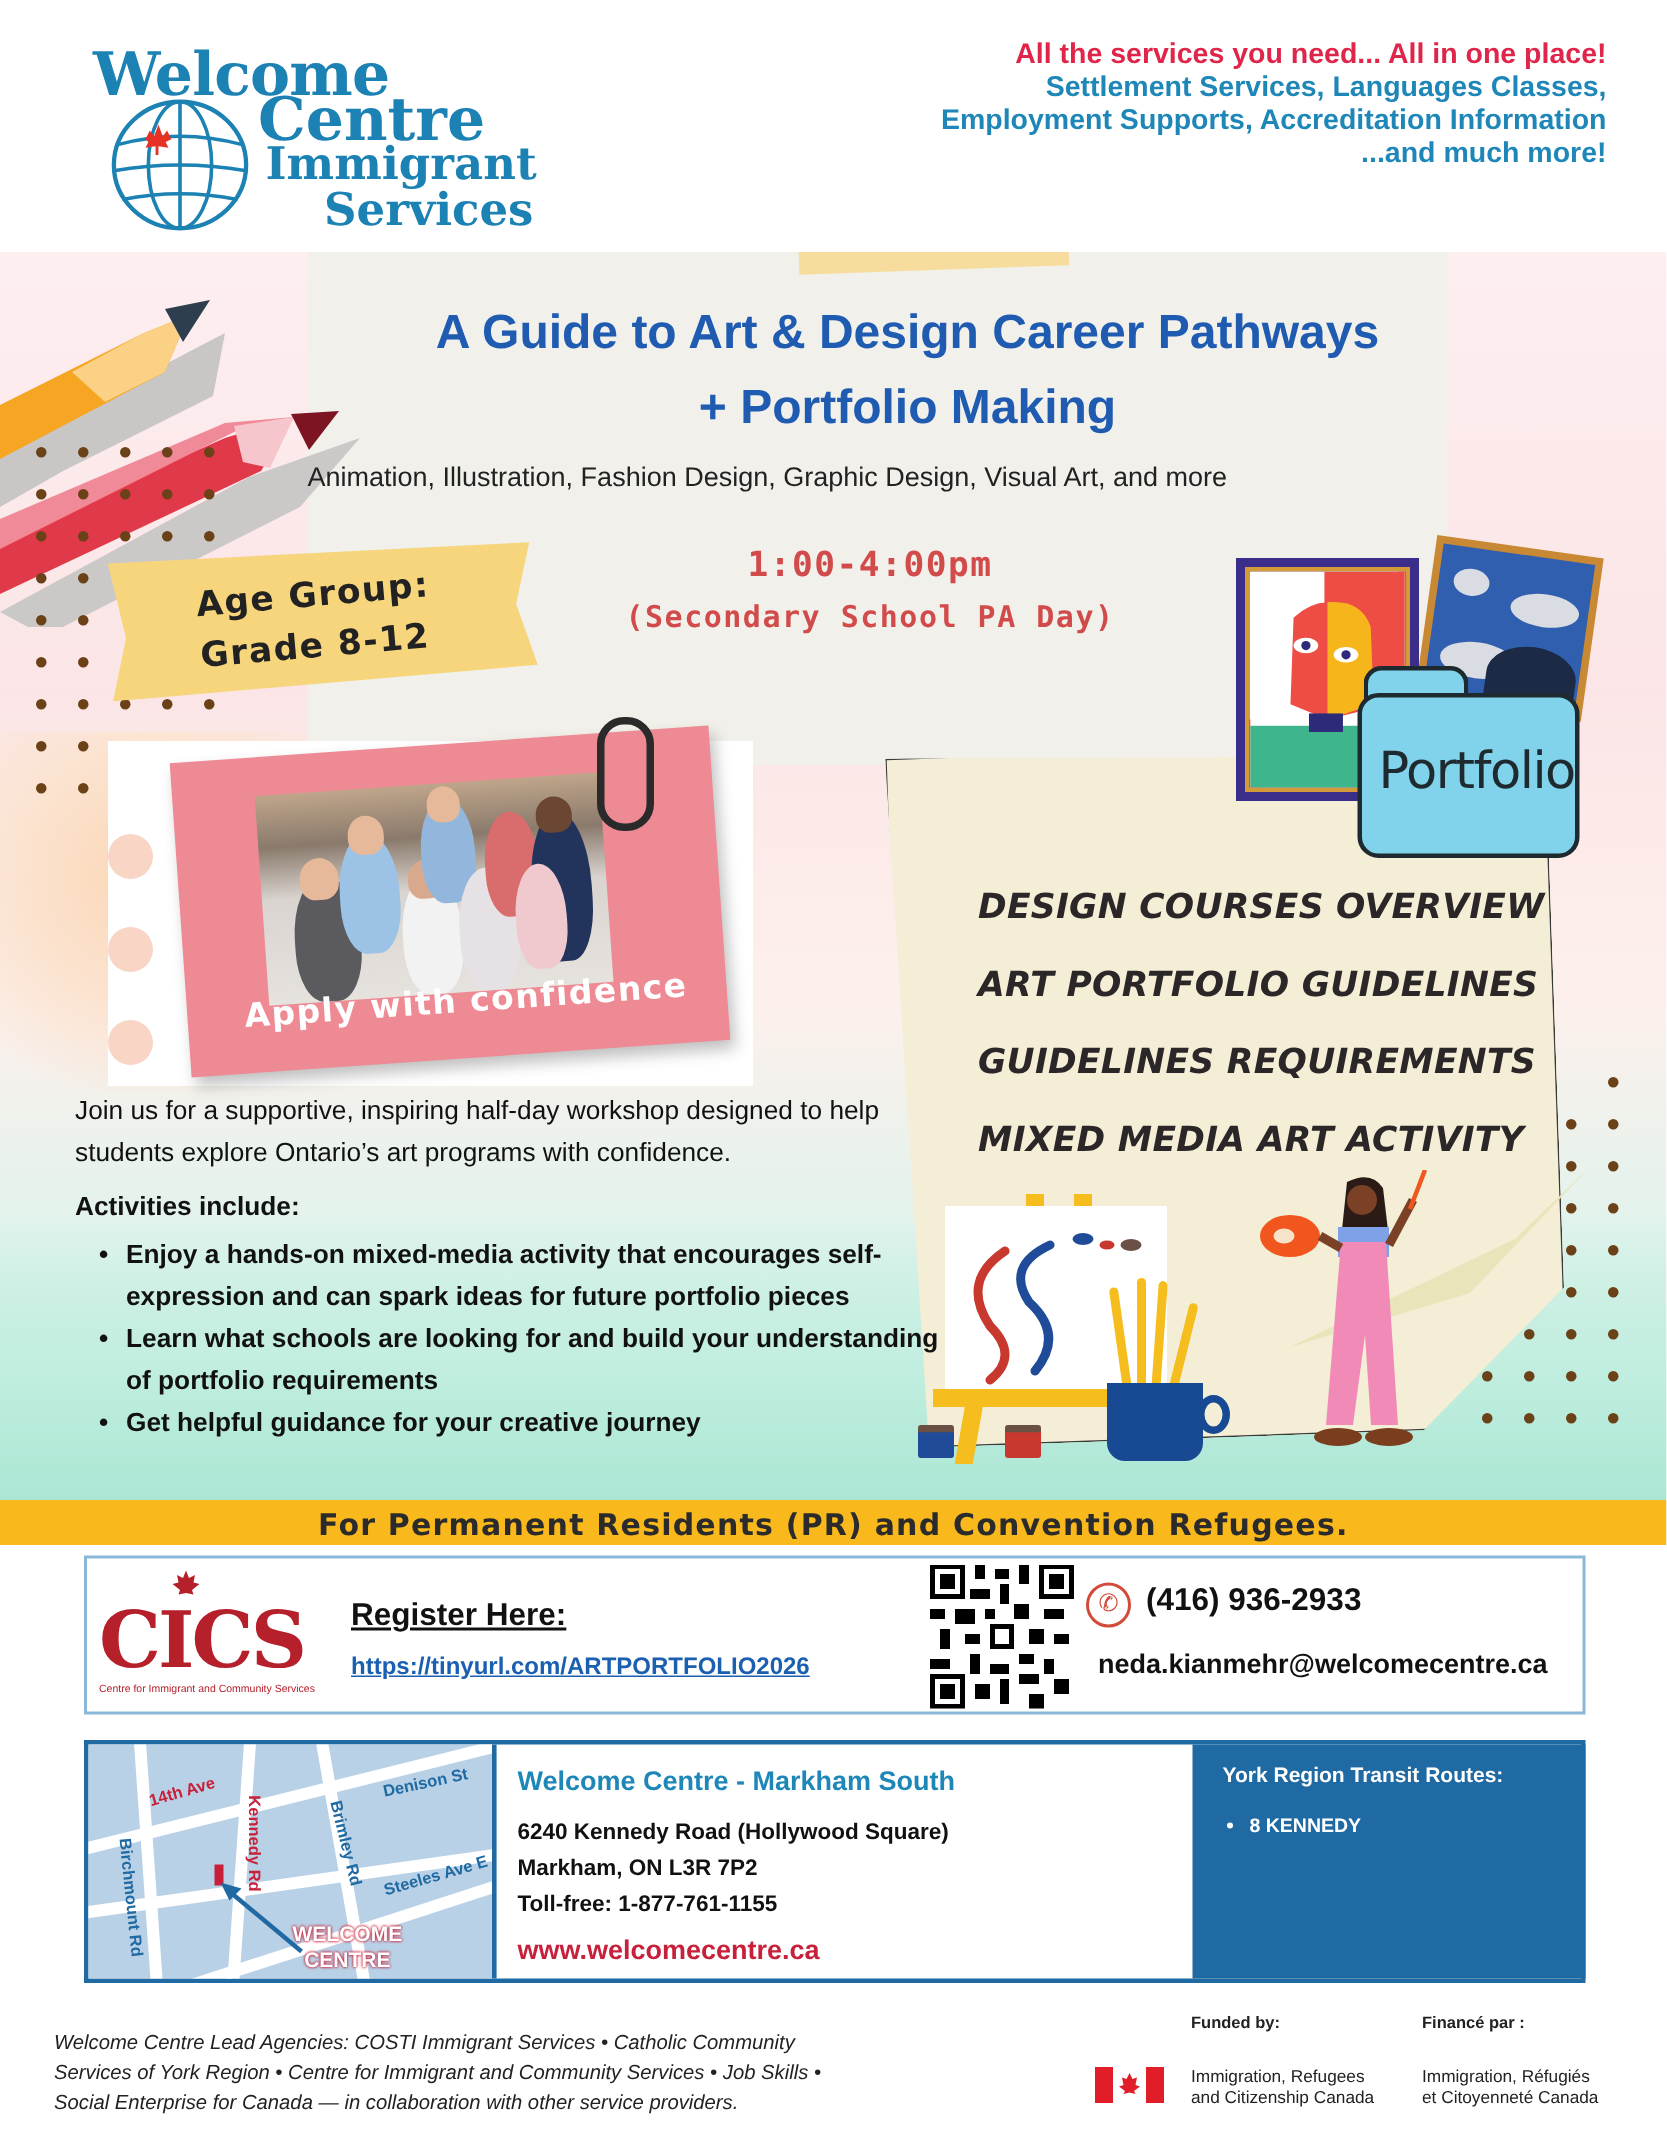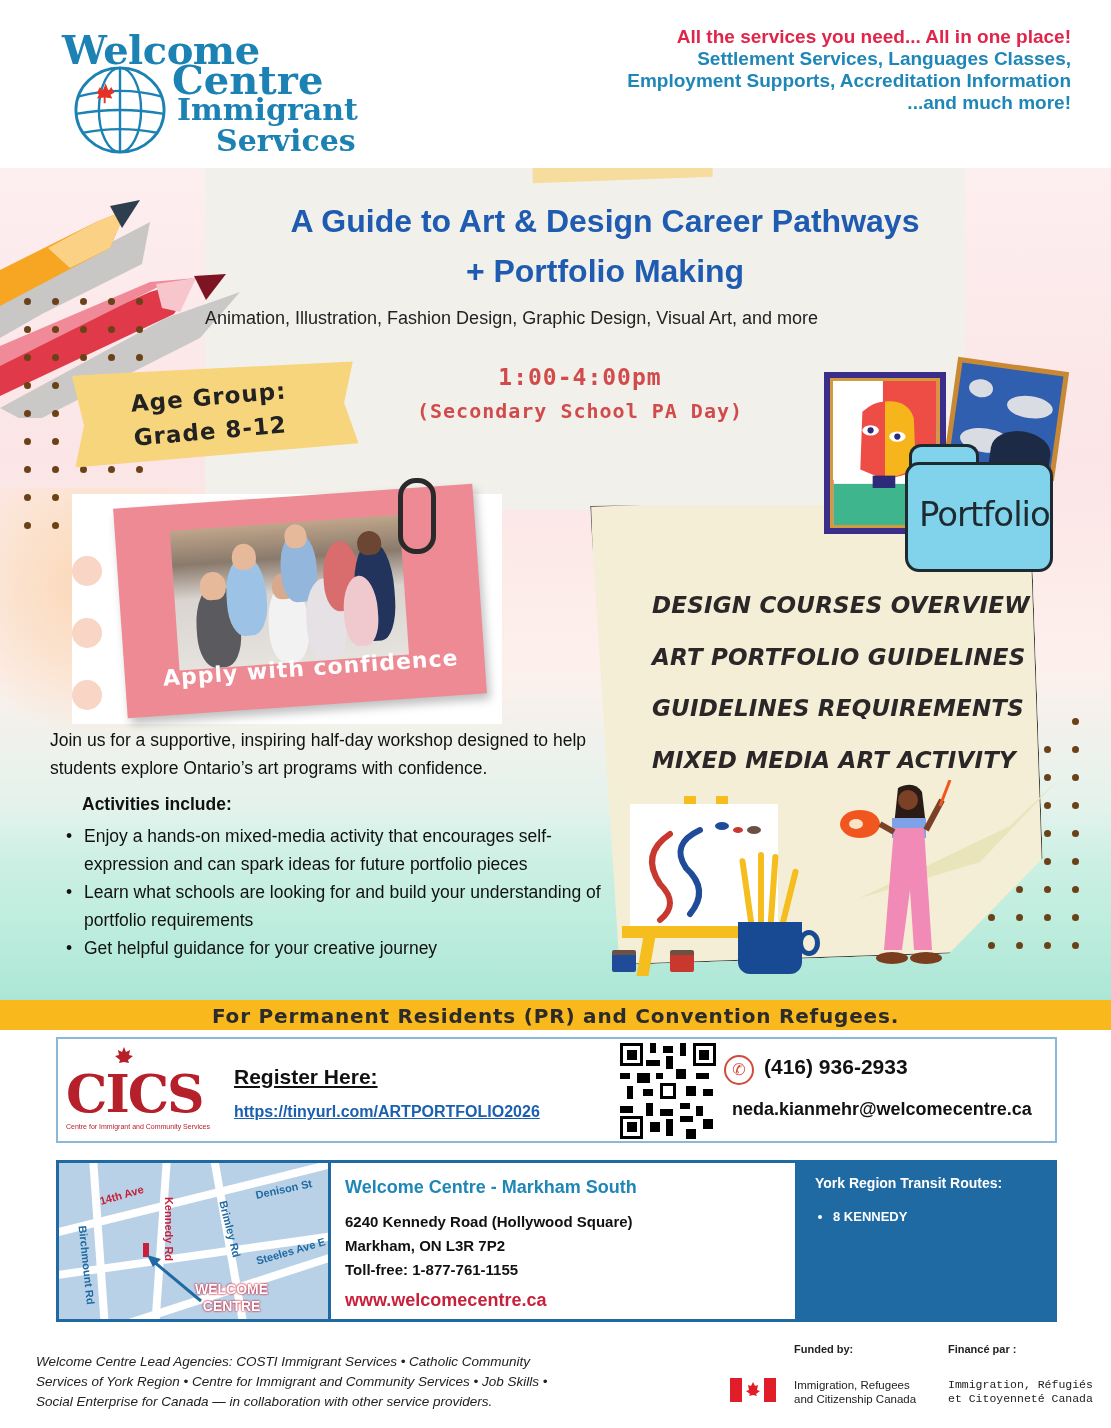--- a/index.html
+++ b/index.html
@@ -64,23 +64,23 @@
   .frame2 { position: absolute; left: 950px; top: 196px; width: 112px; height: 110px; background: #c88834; padding: 5px; transform: rotate(8deg); }
   .frame2 .inner { width: 100%; height: 100%; background: #2f5fae; position: relative; }
   .cloud { position: absolute; background: #d9dce3; border-radius: 50%; }
   .folder { position: absolute; left: 905px; top: 276px; width: 150px; height: 128px; }
   .folder-body { position: absolute; left: 0; top: 18px; width: 148px; height: 110px; background: #80d3ea; border: 3px solid #1e2a30; border-radius: 14px; }
   .folder-tab { position: absolute; left: 4px; top: 0px; width: 70px; height: 30px; background: #80d3ea; border: 3px solid #1e2a30; border-bottom: none; border-radius: 12px 12px 0 0; }
   .folder-label { position: absolute; left: 14px; top: 50px; font-family: "DejaVu Sans", sans-serif; font-size: 34px; color: #1e2a30; letter-spacing: -1px; font-weight: normal; }
 
   
   .intro { position: absolute; left: 50px; top: 558px; width: 570px; color: #111; font-size: 17.5px; line-height: 28px; }
-  .activities-h { position: absolute; left: 50px; top: 626px; color: #111; font-weight: bold; font-size: 17.5px; margin-left: 32px; }
+  .activities-h { position: absolute; left: 50px; top: 626px; color: #111; font-weight: bold; font-size: 17.5px; }
   .activities { position: absolute; left: 66px; top: 654px; width: 560px; list-style: none; }
-  .activities li { position: relative; padding-left: 18px; color: #111; font-size: 17.5px; line-height: 28px; }
+  .activities li { position: relative; padding-left: 18px; color: #111; font-size: 17.5px; line-height: 28px; font-weight: bold; }
   .activities li::before { content: "\2022"; position: absolute; left: 0; top: 0; }
 
   
   .easel-canvas { position: absolute; left: 630px; top: 636px; width: 148px; height: 126px; background: #fff; }
   .easel-leg { position: absolute; background: #f5bd1d; }
   .cup { position: absolute; left: 738px; top: 754px; width: 64px; height: 52px; background: #184a94; border-radius: 0 0 12px 12px; }
   .cup-handle { position: absolute; left: 798px; top: 762px; width: 22px; height: 26px; border: 5px solid #184a94; border-radius: 50%; }
   .brush { position: absolute; width: 6px; background: #f5bd1d; border-radius: 3px; }
   .paint-pot { position: absolute; width: 24px; height: 22px; border-radius: 2px; }
   .artist { position: absolute; left: 840px; top: 612px; width: 130px; height: 200px; }
@@ -112,21 +112,21 @@
   .transit { position: absolute; left: 736px; top: 0; width: 262px; height: 156px; background: #1f6aa3; padding: 12px 20px; color: #fff; }
   .transit .th { font-weight: bold; font-size: 14px; margin-bottom: 18px; }
   .transit li { font-weight: bold; font-size: 13px; margin-left: 18px; }
 
   
   .footer-l { position: absolute; left: 36px; top: 1352px; width: 540px; color: #222; font-style: italic; font-size: 13.5px; line-height: 20px; }
   .funded { position: absolute; left: 794px; top: 1343px; font-size: 11px; color: #222; font-weight: bold; }
   .finance { position: absolute; left: 948px; top: 1343px; font-size: 11px; color: #222; font-weight: bold; }
   .flag { position: absolute; left: 730px; top: 1378px; width: 46px; height: 24px; }
   .ircc-en { position: absolute; left: 794px; top: 1378px; font-size: 11.5px; line-height: 14px; color: #222; }
-  .ircc-fr { position: absolute; left: 948px; top: 1378px; font-size: 11.5px; line-height: 14px; color: #222; font-family: Liberation Mono, monospace; }
+  .ircc-fr { position: absolute; left: 948px; top: 1378px; font-size: 11.5px; line-height: 14px; color: #222; }
 </style>
 </head>
 <body>
 
 <div class="header">
   <div class="logo">
     <svg class="logo-globe" viewBox="0 0 100 96">
       <ellipse cx="50" cy="48" rx="46" ry="44" fill="none" stroke="#1c82b3" stroke-width="3"></ellipse>
       <ellipse cx="50" cy="48" rx="22" ry="44" fill="none" stroke="#1c82b3" stroke-width="2.5"></ellipse>
       <line x1="50" y1="4" x2="50" y2="92" stroke="#1c82b3" stroke-width="2.5"></line>

